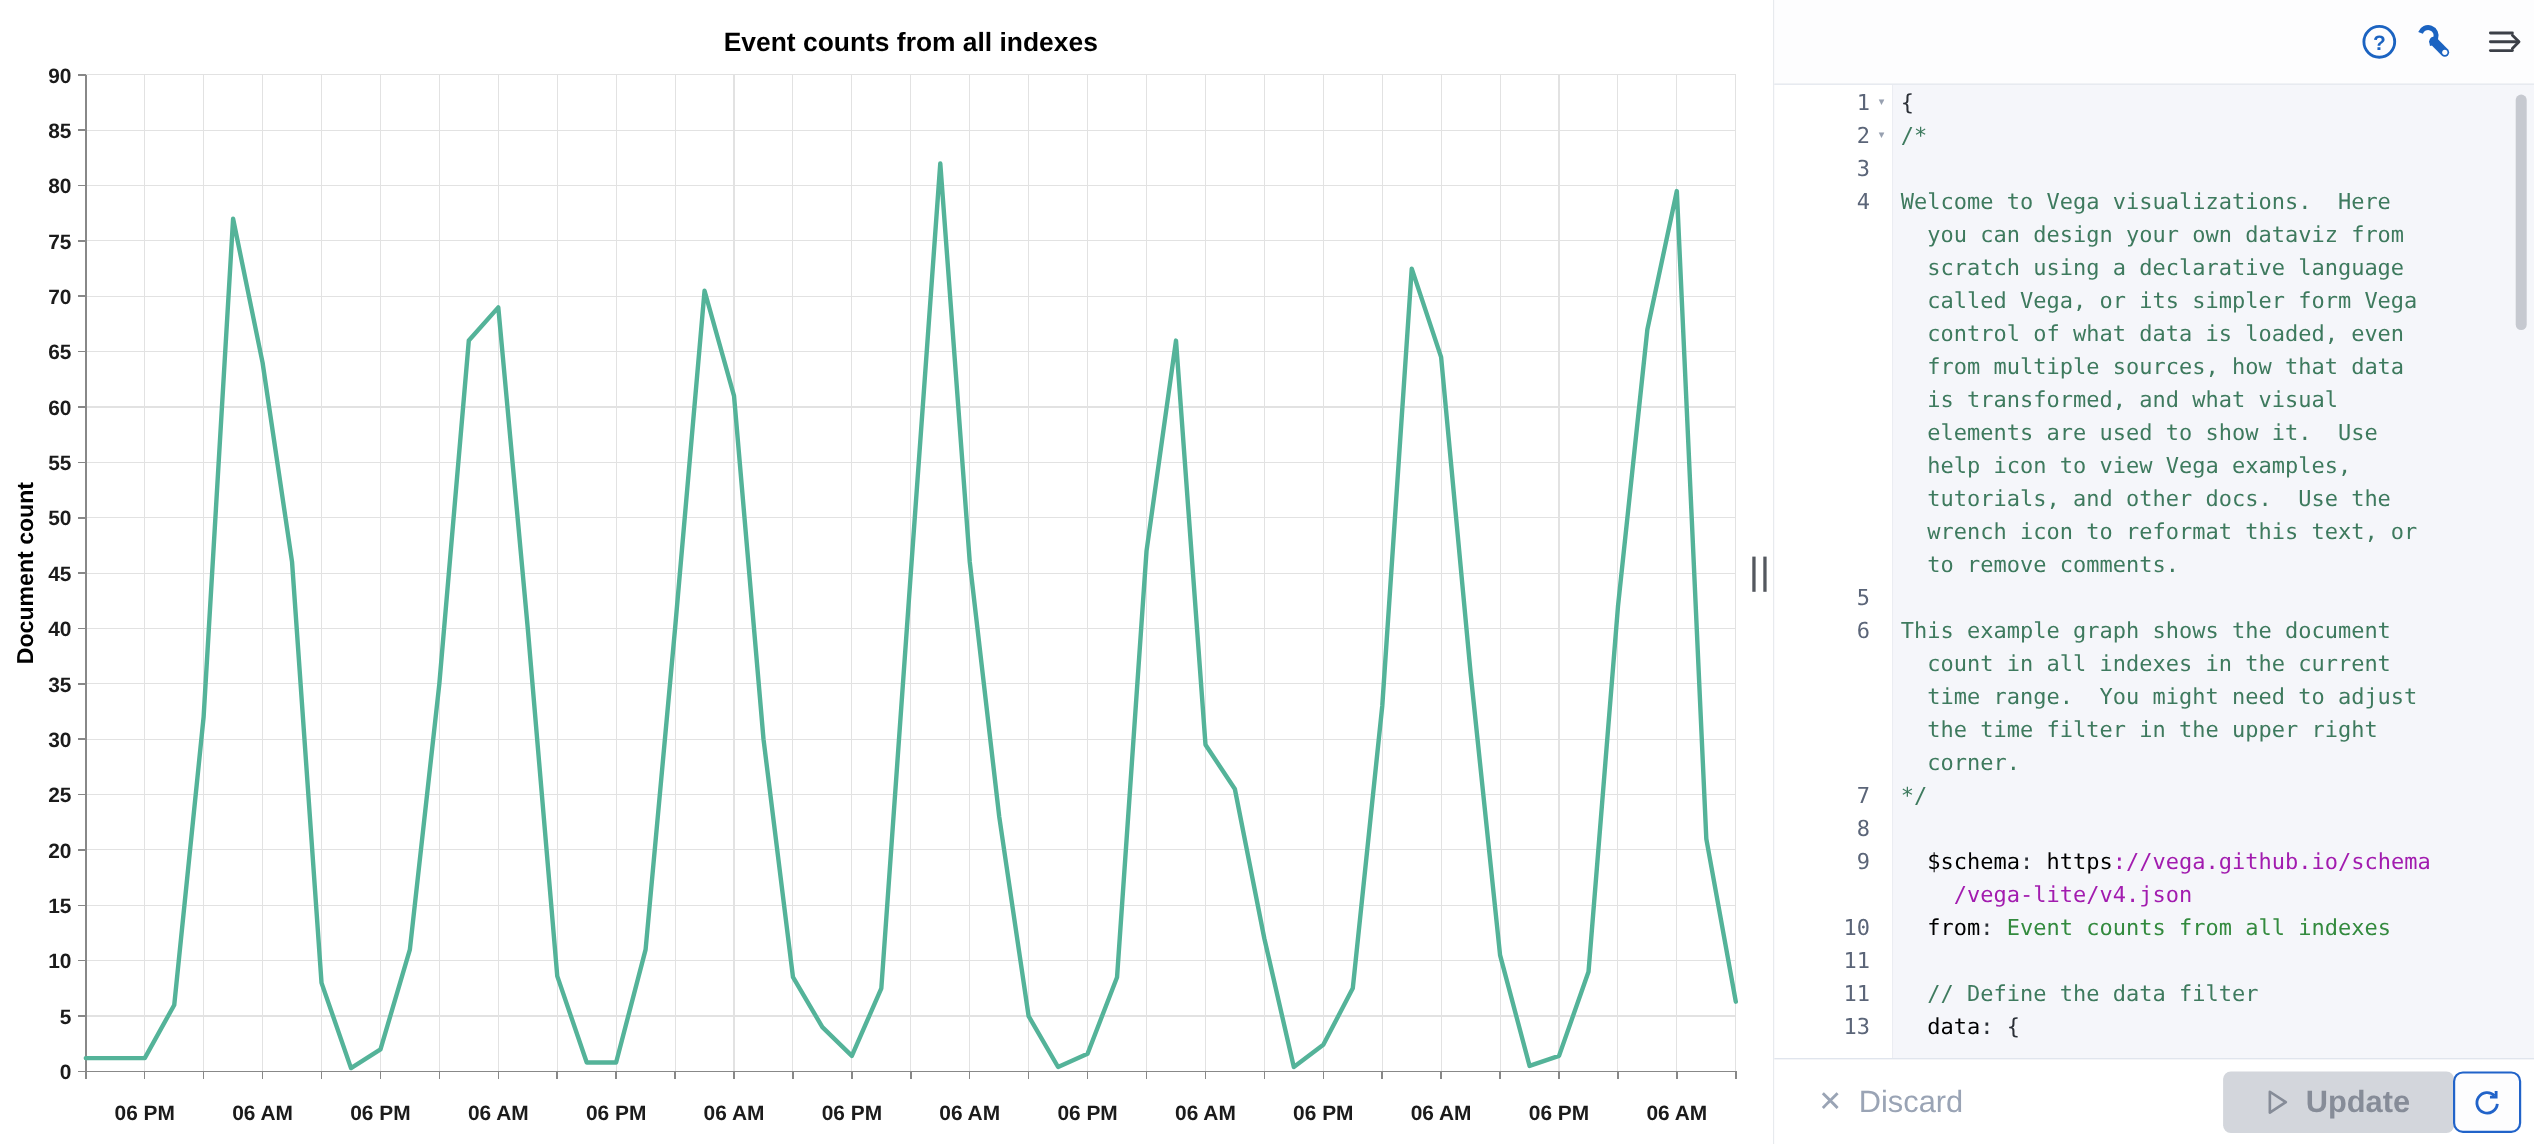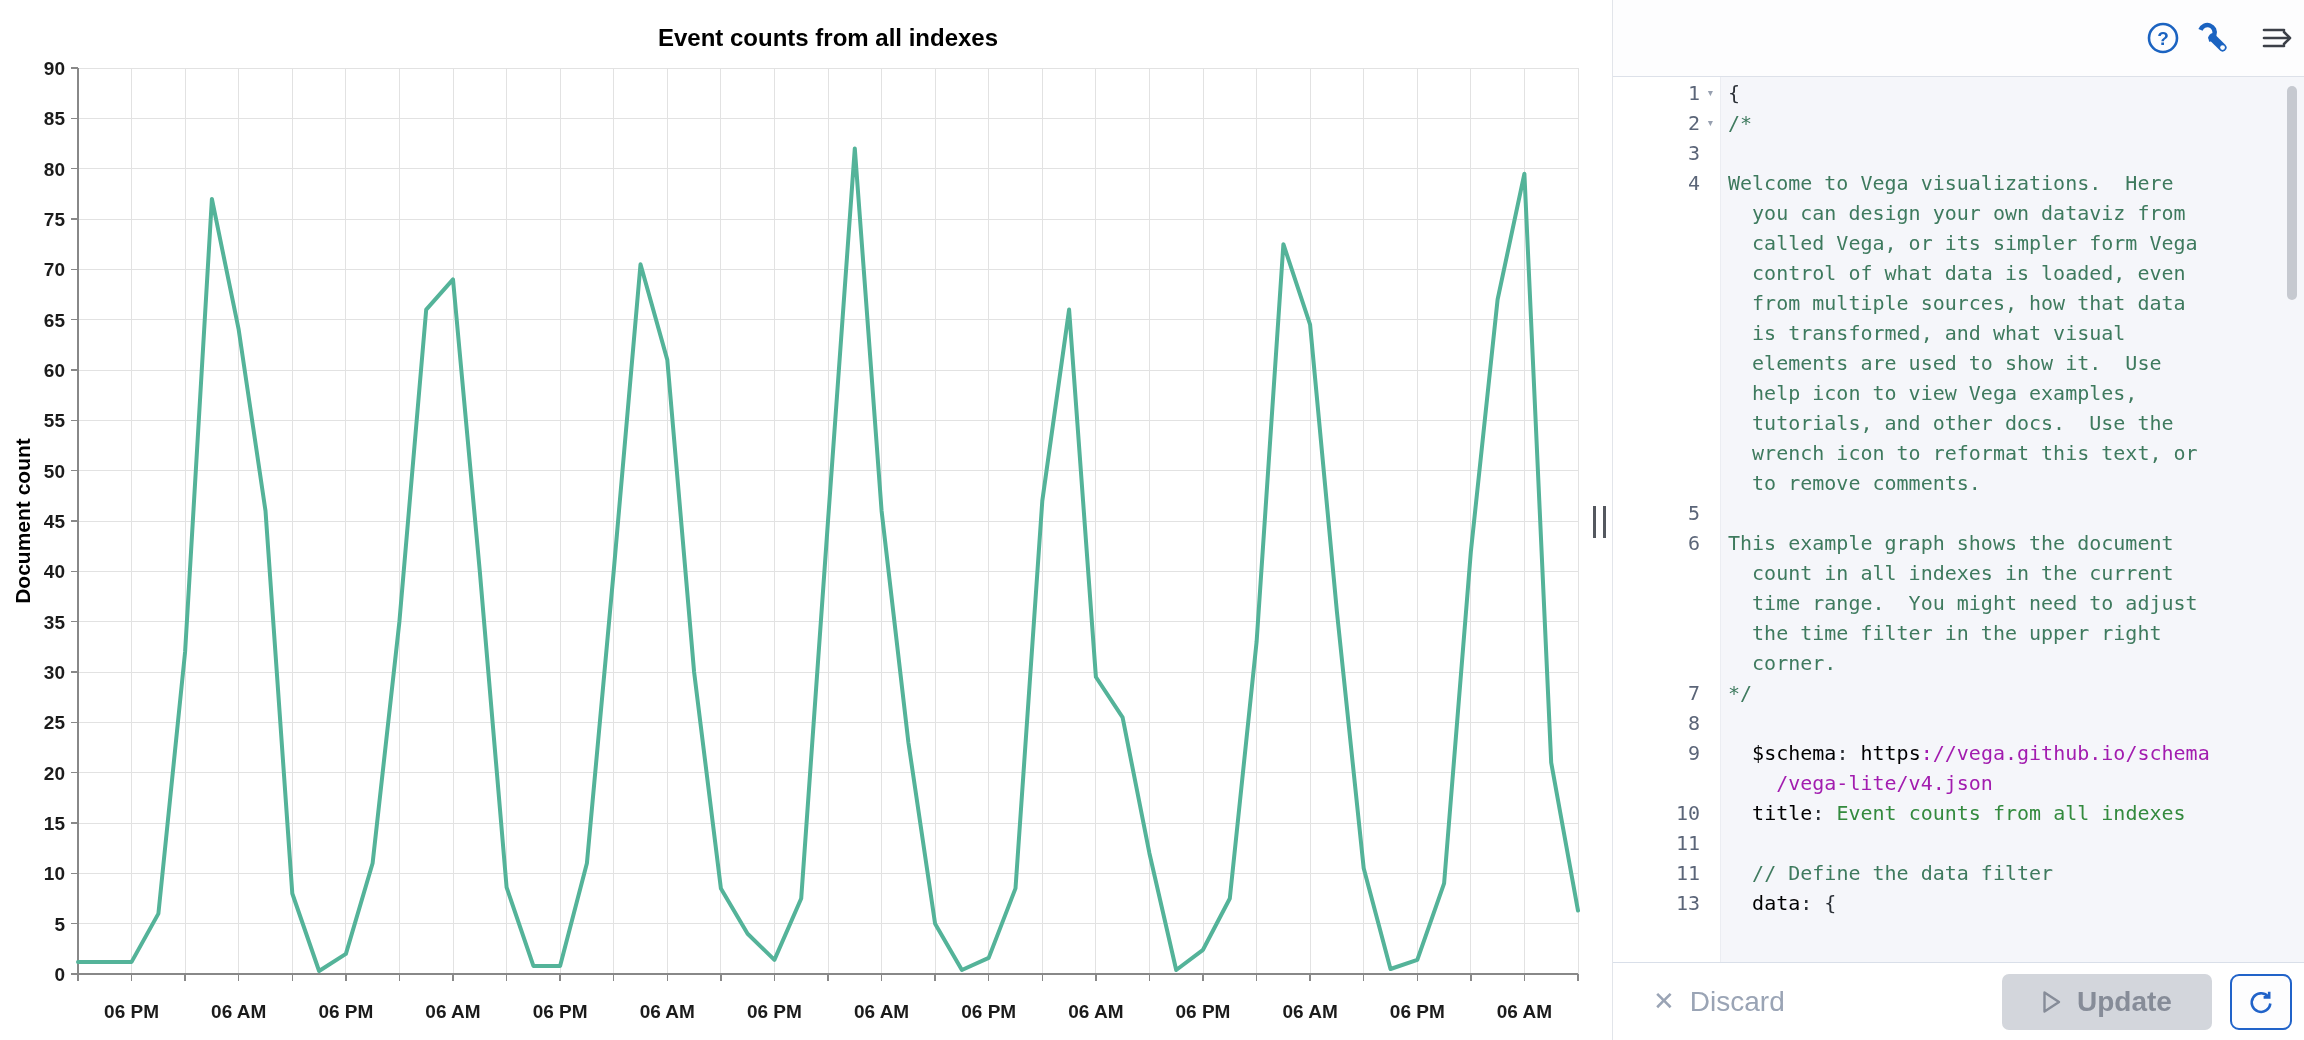--- a/index.html
+++ b/index.html
@@ -28,21 +28,21 @@
   .tok-p{color:#2a2f36}
   .tok-c{color:#3e7a5e}
   .tok-k{color:#000000}
   .tok-s{color:#338a3e}
   .tok-u{color:#a21caf}
   #scroll-thumb{position:absolute;right:7px;top:9px;width:10px;height:214px;background:#c6c9d0;border-radius:5px;}
   #footer{position:absolute;left:0;right:0;bottom:0;height:77px;background:#fff;border-top:1px solid #d9dfe9;}
   #discard{position:absolute;left:34px;top:0;height:100%;display:flex;align-items:center;gap:15px;
        border:none;background:transparent;color:#9aa4b5;font-size:28px;font-family:"Liberation Sans", sans-serif;cursor:pointer;}
   #discard .x{font-size:26px;color:#9aa4b5;}
-  #update{position:absolute;right:92px;top:11px;width:210px;height:56px;background:#d3d6dc;border:none;border-radius:7px;
+  #update{position:absolute;right:73px;top:11px;width:210px;height:56px;background:#d3d6dc;border:none;border-radius:7px;
        display:flex;align-items:center;justify-content:center;gap:15px;color:#868c98;font-size:28px;font-weight:600;
        font-family:"Liberation Sans", sans-serif;cursor:default;}
   #refresh{position:absolute;right:12px;top:11px;width:62px;height:56px;background:#fdfdfe;border:2px solid #2163c9;
        border-radius:9px;display:flex;align-items:center;justify-content:center;cursor:pointer;box-sizing:border-box;}
 </style>
 </head>
 <body>
 
 <div id="root">
 
@@ -248,20 +248,25 @@
             <span class="ed-code"><span class="tok-c">Welcome to Vega visualizations.  Here</span></span>
           </div>
           <div class="ed-row">
             <span class="ed-num"></span>
             <span class="ed-fold"></span>
             <span class="ed-code"><span class="tok-c">  you can design your own dataviz from</span></span>
           </div>
           <div class="ed-row">
             <span class="ed-num"></span>
             <span class="ed-fold"></span>
+            <span class="ed-code"><span class="tok-c">  scratch using a declarative language</span></span>
+          </div>
+          <div class="ed-row">
+            <span class="ed-num"></span>
+            <span class="ed-fold"></span>
             <span class="ed-code"><span class="tok-c">  called Vega, or its simpler form Vega</span></span>
           </div>
           <div class="ed-row">
             <span class="ed-num"></span>
             <span class="ed-fold"></span>
             <span class="ed-code"><span class="tok-c">  control of what data is loaded, even</span></span>
           </div>
           <div class="ed-row">
             <span class="ed-num"></span>
             <span class="ed-fold"></span>
@@ -343,21 +348,21 @@
             <span class="ed-code"><span class="tok-p">  </span><span class="tok-k">$schema</span><span class="tok-p">: </span><span class="tok-k">https</span><span class="tok-u">://vega.github.io/schema</span></span>
           </div>
           <div class="ed-row">
             <span class="ed-num"></span>
             <span class="ed-fold"></span>
             <span class="ed-code"><span class="tok-u">    /vega-lite/v4.json</span></span>
           </div>
           <div class="ed-row">
             <span class="ed-num">10</span>
             <span class="ed-fold"></span>
-            <span class="ed-code"><span class="tok-p">  </span><span class="tok-k">title</span><span class="tok-p">: </span><span class="tok-s">Event counts from all indexes</span></span>
+            <span class="ed-code"><span class="tok-p">  </span><span class="tok-k">from</span><span class="tok-p">: </span><span class="tok-s">Event counts from all indexes</span></span>
           </div>
           <div class="ed-row">
             <span class="ed-num">11</span>
             <span class="ed-fold"></span>
             <span class="ed-code"></span>
           </div>
           <div class="ed-row">
             <span class="ed-num">11</span>
             <span class="ed-fold"></span>
             <span class="ed-code"><span class="tok-p">  </span><span class="tok-c">// Define the data filter</span></span>

